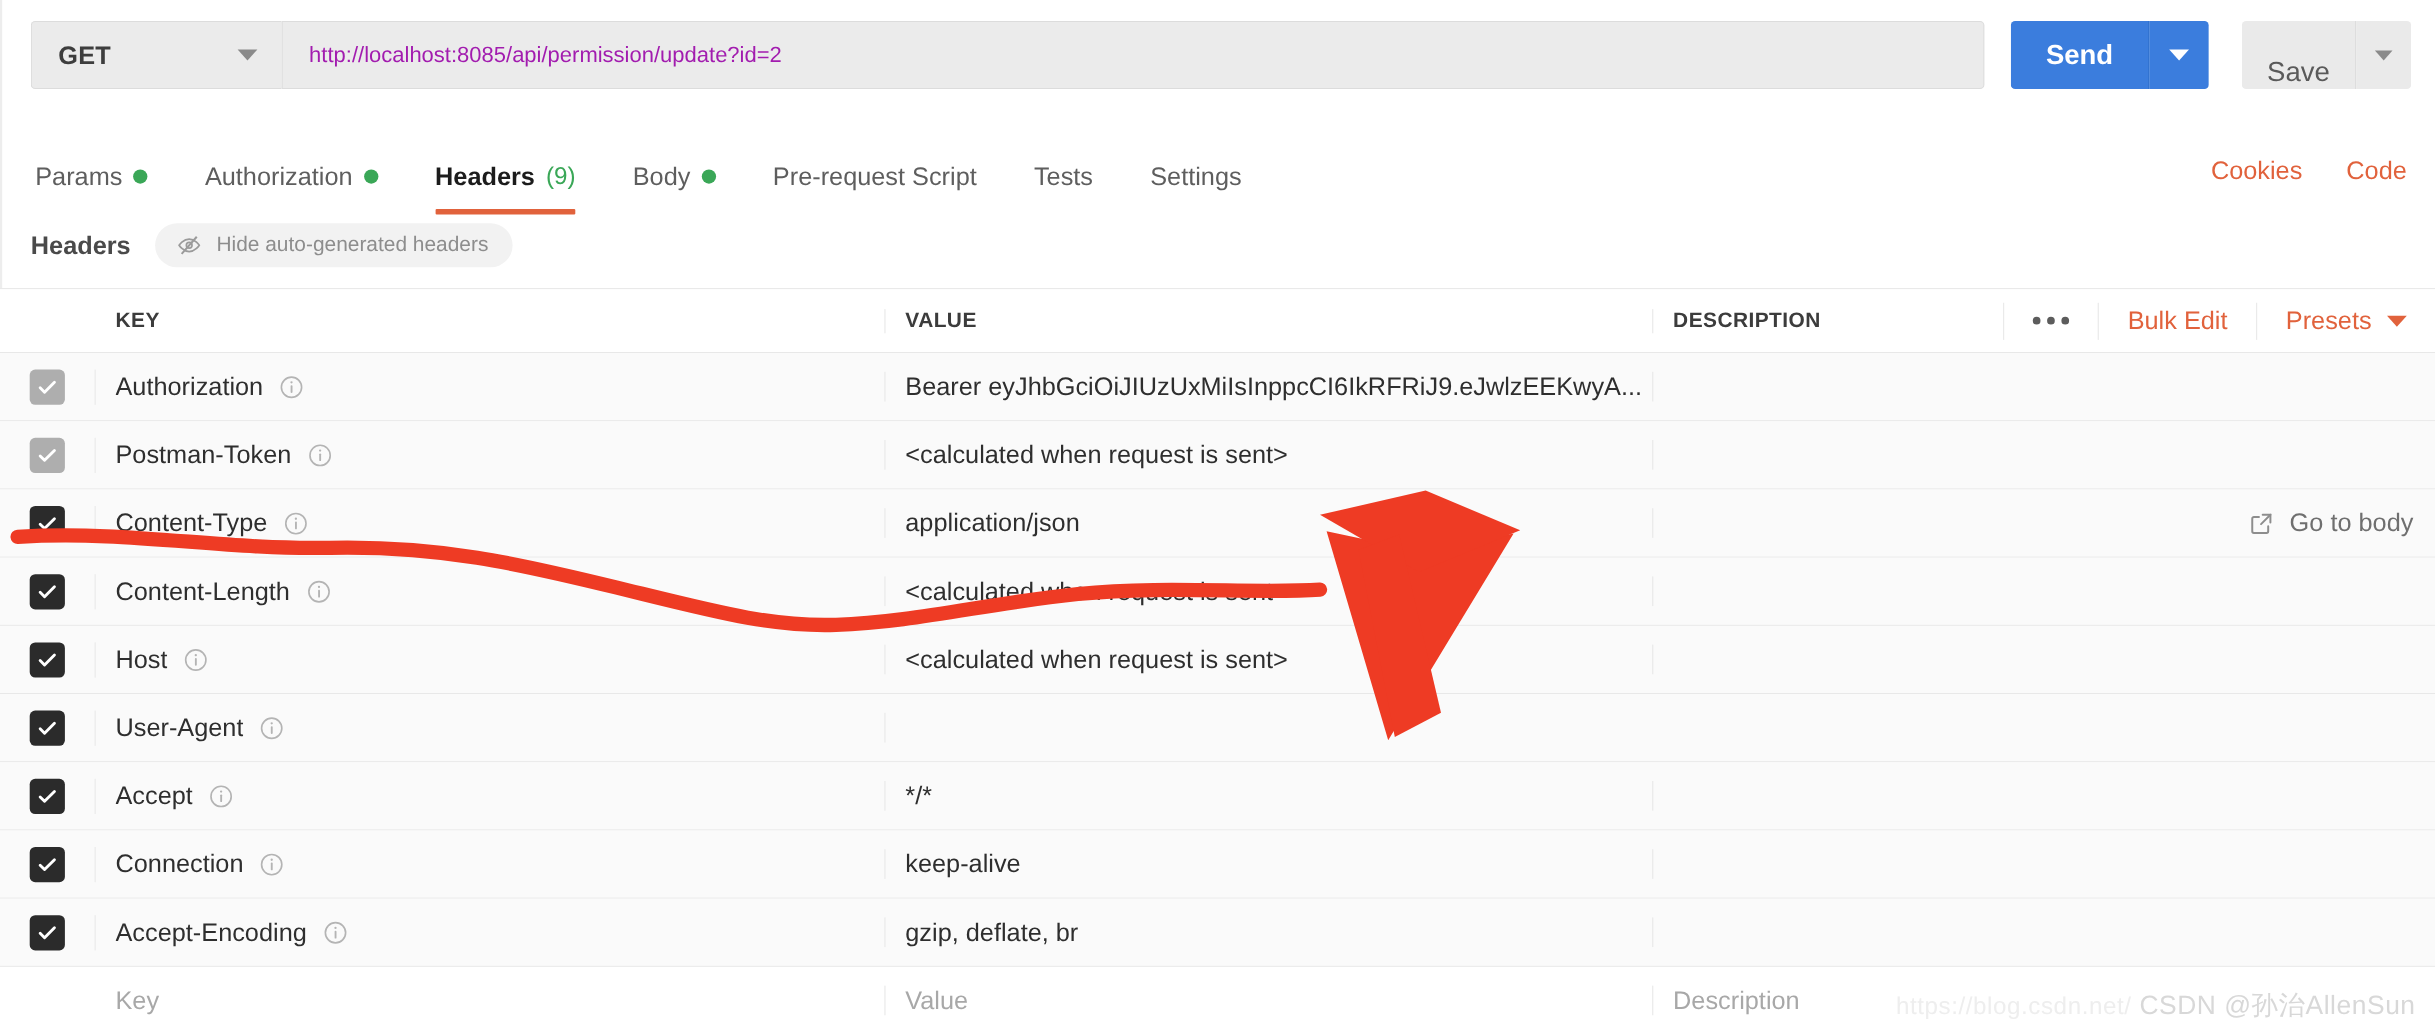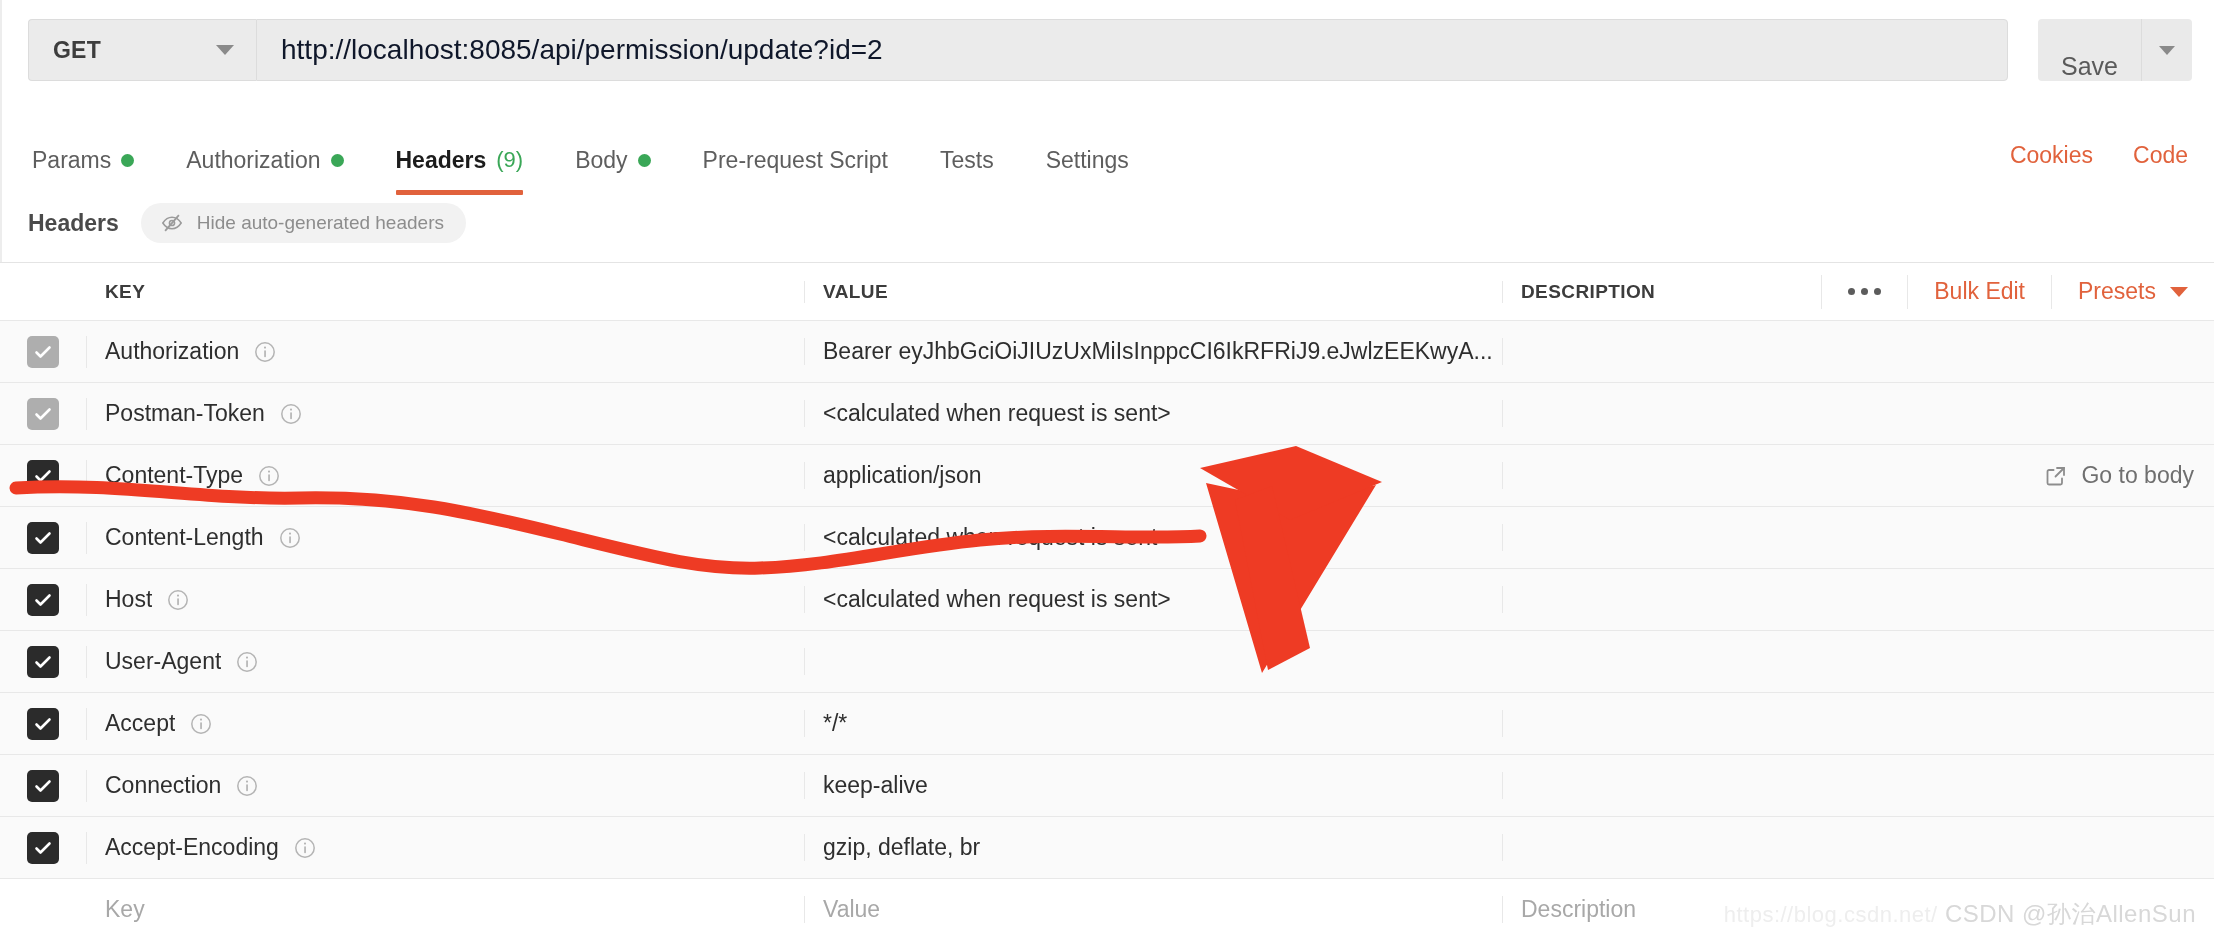--- a/index.html
+++ b/index.html
@@ -55,22 +55,22 @@
   }
   .url-input {
     flex: 1 1 auto;
     height: 62px;
     background: #ebebeb;
     border: 1px solid #dcdcdc;
     border-radius: 0 4px 4px 0;
     display: flex;
     align-items: center;
     padding: 0 24px;
-    font-size: 28px;
-    color: #0f172a;
+    font-size: 20px;
+    color: #a21caf;
     overflow: hidden;
     white-space: nowrap;
     cursor: text;
   }
   .send-group {
     display: flex;
     flex: none;
     margin-left: 24px;
     border-radius: 4px;
     overflow: hidden;
@@ -391,20 +391,28 @@
 
     <div class="method-select">
       <span class="method-label">GET</span>
       <span class="caret-down"></span>
     </div>
 
     <div class="url-input">
       <span>http://localhost:8085/api/permission/update?id=2</span>
     </div>
 
+    <div class="send-group">
+      <div class="send-btn">
+        <span>Send</span>
+      </div>
+      <div class="send-caret">
+        <i></i>
+      </div>
+    </div>
 
     <div class="save-group">
       <div class="save-btn">
         <span>Save</span>
       </div>
       <div class="save-caret">
         <i></i>
       </div>
     </div>
   </div>

